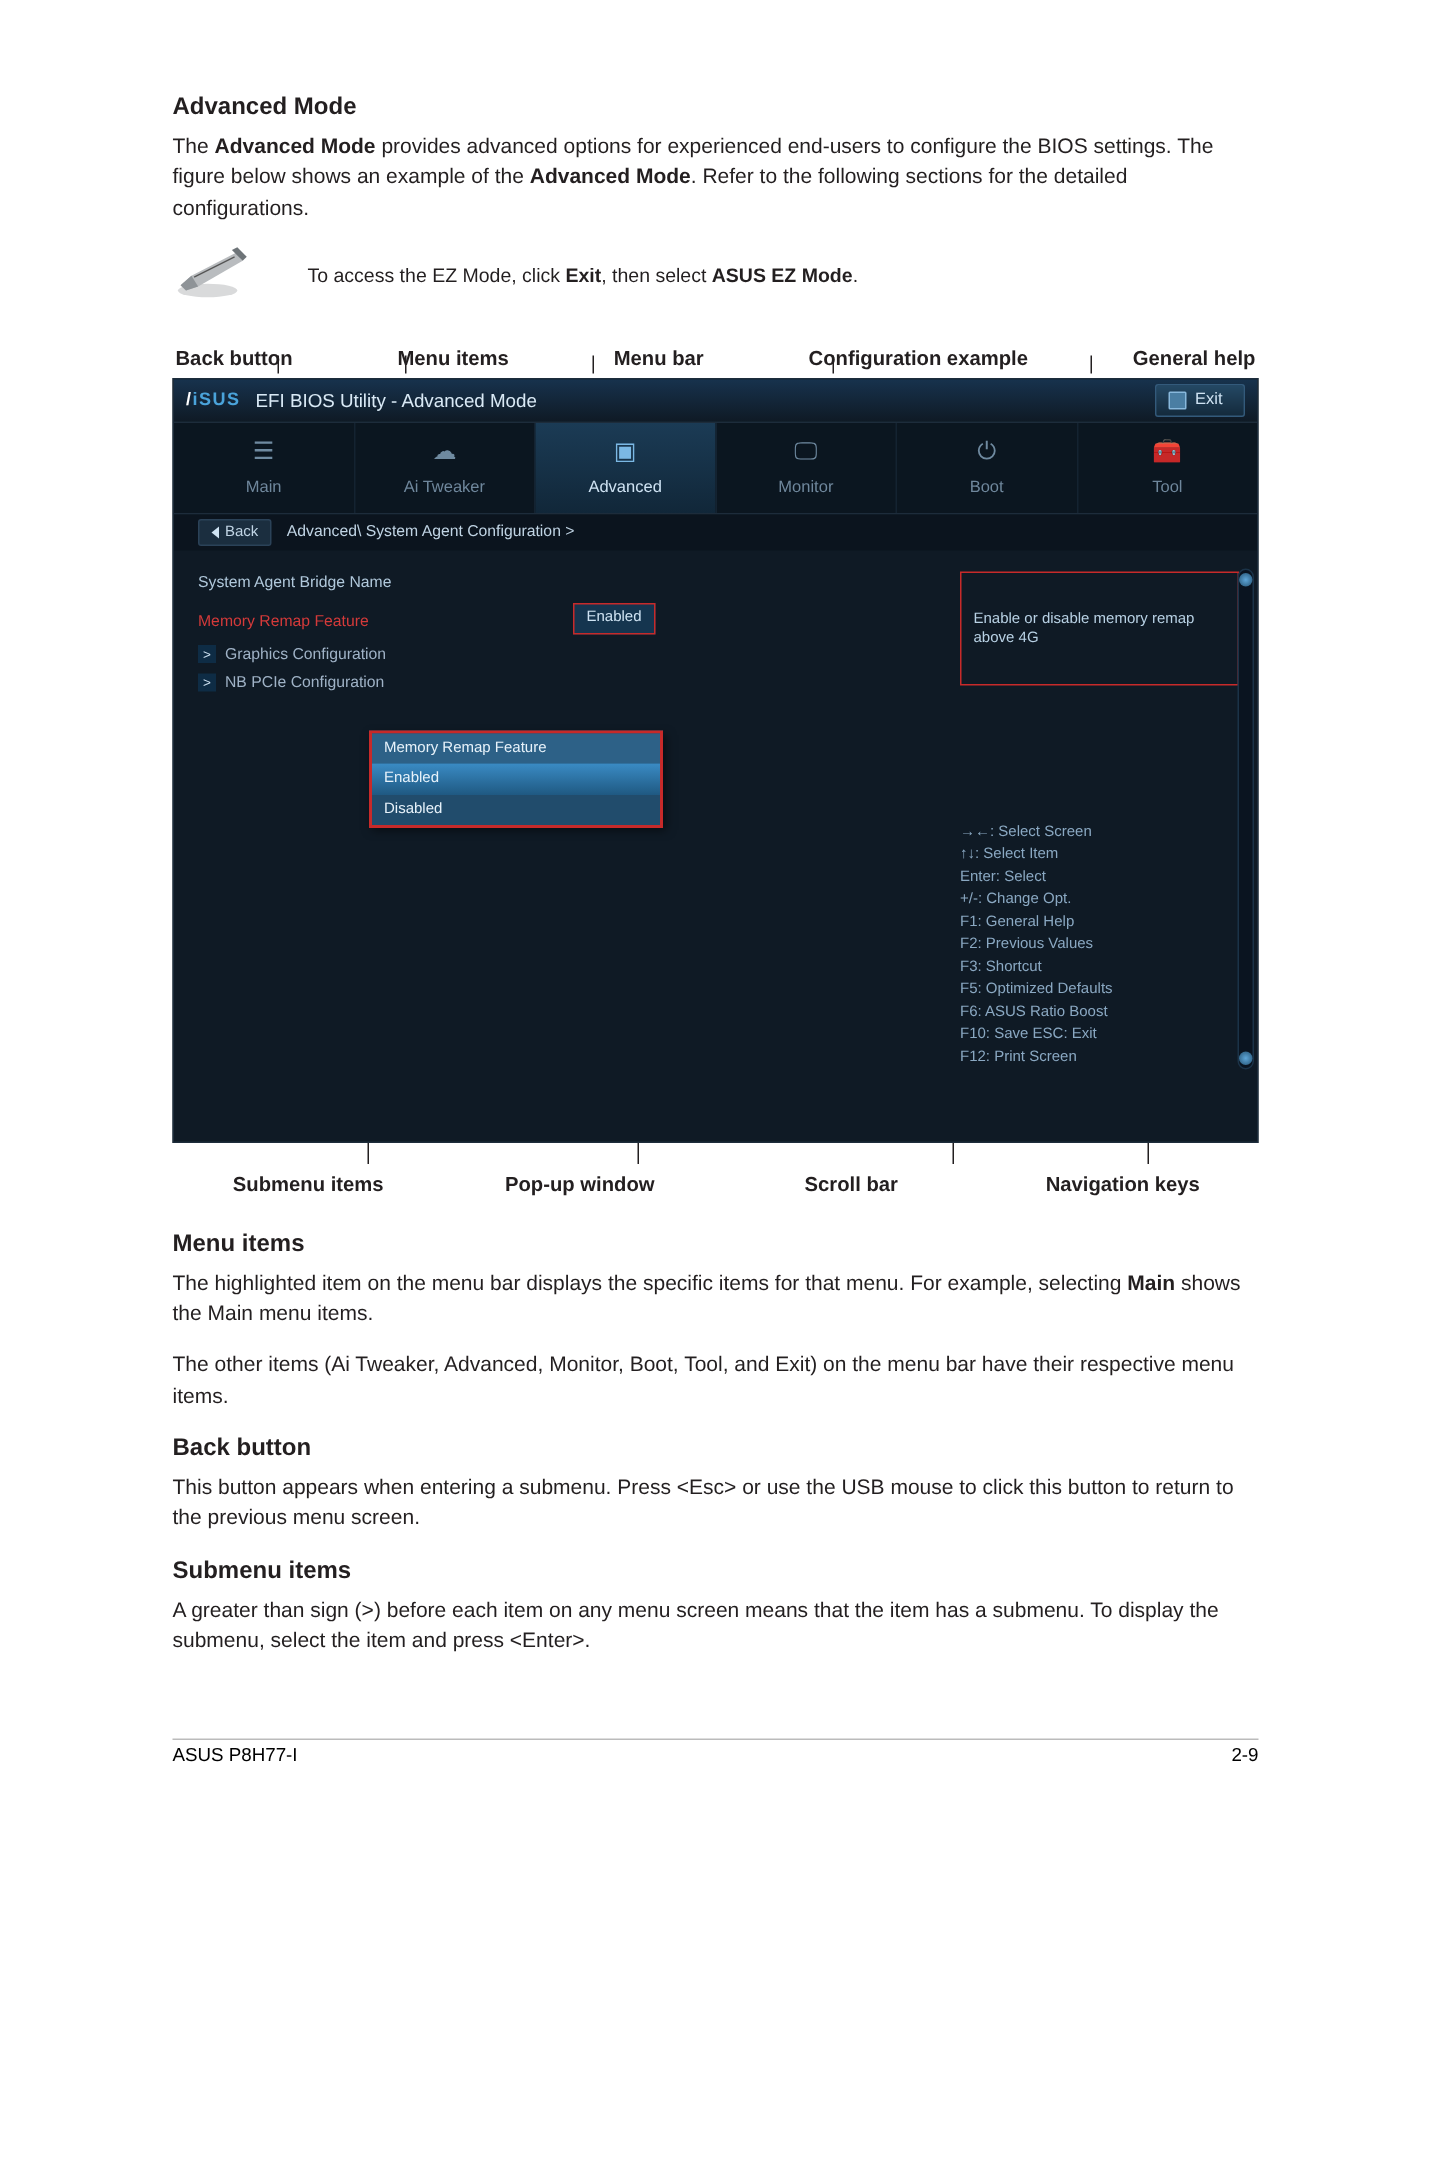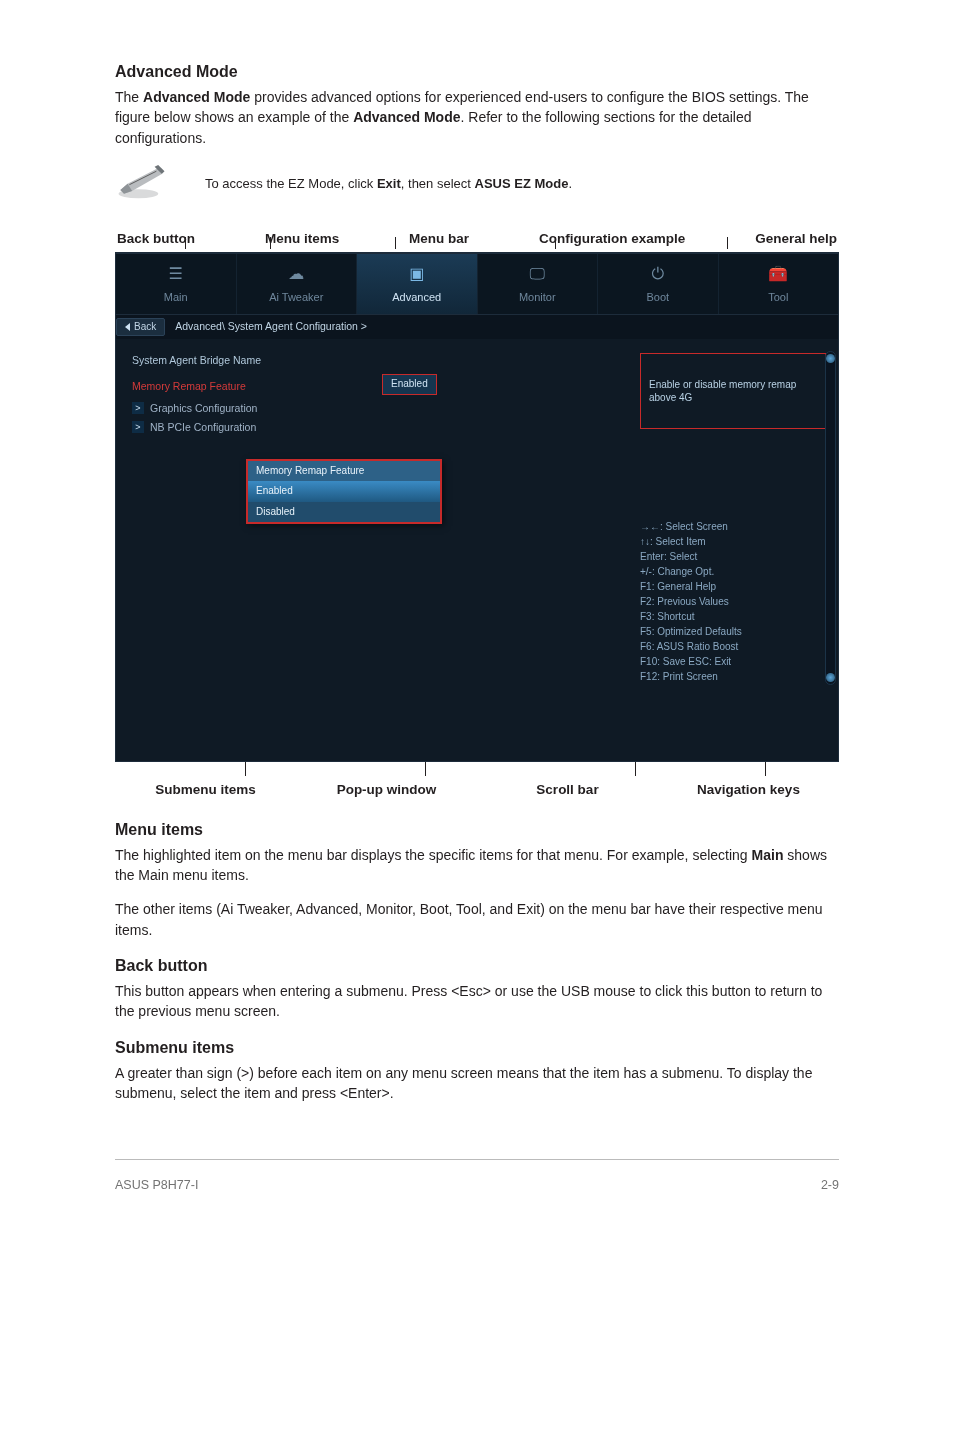--- a/index.html
+++ b/index.html
@@ -73,21 +73,21 @@
     border-right:1px solid #142331;
   }
   .bios-tab:last-child { border-right:none; }
   .bios-tab.active { background: linear-gradient(#1b3b55, #112739); color:#cfe3f3; }
   .tab-icon { font-size:16px; color:#6f8aa0; }
   .bios-tab.active .tab-icon { color:#7bb8e4; }
 
   .breadcrumb {
     display:flex; align-items:center; gap:10px;
     height:24px;
-    padding: 0 0;
+    padding: 0 16px;
     font-size:10.5px;
     color:#c0d4e4;
     background:#0b141e;
   }
   .back-btn {
     display:flex; align-items:center; gap:4px;
     background:#1b2e3f; border:1px solid #2b4258;
     padding: 1px 8px; font-size:10px;
     border-radius:2px;
   }
@@ -171,21 +171,21 @@
   .outer-wrap { position: relative; margin: 0 auto; width:724px; }
   .top-leader, .bottom-leader { position:absolute; background:#231f20; }
   
   .tl { width:1px; height:12px; top:-15px; }
   .tl1 { left:70px; } .tl2 { left:155px; } .tl3 { left:280px; } .tl4 { left:440px; } .tl5 { left:612px; }
   
   .bl { width:1px; height:14px; bottom:-14px; }
   .bl1 { left:130px; } .bl2 { left:310px; } .bl3 { left:520px; } .bl4 { left:650px; }
 
   .section-gap { height: 18px; }
-  .footer-wrap { margin-top: 56px; border-top:1px solid #bbb; display:flex; justify-content:space-between; padding-top:16px; font-size:12.5px; color:#737373;}
+  .footer-wrap { margin-top: 56px; border-top:1px solid #bbb; display:flex; justify-content:space-between; padding-top:1px; font-size:12.5px; color:#000000;}
 </style>
 </head>
 <body>
 
 <h2 class="bold-heading">Advanced Mode</h2>
 <p class="para">
   The <b>Advanced Mode</b> provides advanced options for experienced end-users to configure the BIOS settings. The figure below shows an example of the <b>Advanced Mode</b>. Refer to the following sections for the detailed configurations.
 </p>
 
 <div class="note-row">
@@ -216,20 +216,27 @@
   <div class="top-leader tl tl2"></div>
   <div class="top-leader tl tl3"></div>
   <div class="top-leader tl tl4"></div>
   <div class="top-leader tl tl5"></div>
   <div class="bottom-leader bl bl1"></div>
   <div class="bottom-leader bl bl2"></div>
   <div class="bottom-leader bl bl3"></div>
   <div class="bottom-leader bl bl4"></div>
 
   <div class="bios-frame">
+    <div class="bios-titlebar">
+      <span class="asus-logo"><span class="slash">/</span>iSUS</span>
+      <span class="bios-title">EFI BIOS Utility - Advanced Mode</span>
+      <div class="exit-btn">
+          <span>Exit</span>
+        </div>
+    </div>
 
     <div class="bios-tabs">
       <div class="bios-tab">
           <span class="tab-icon">☰</span>
           <span>Main</span>
         </div>
       <div class="bios-tab">
           <span class="tab-icon">☁</span>
           <span>Ai  Tweaker</span>
         </div>

